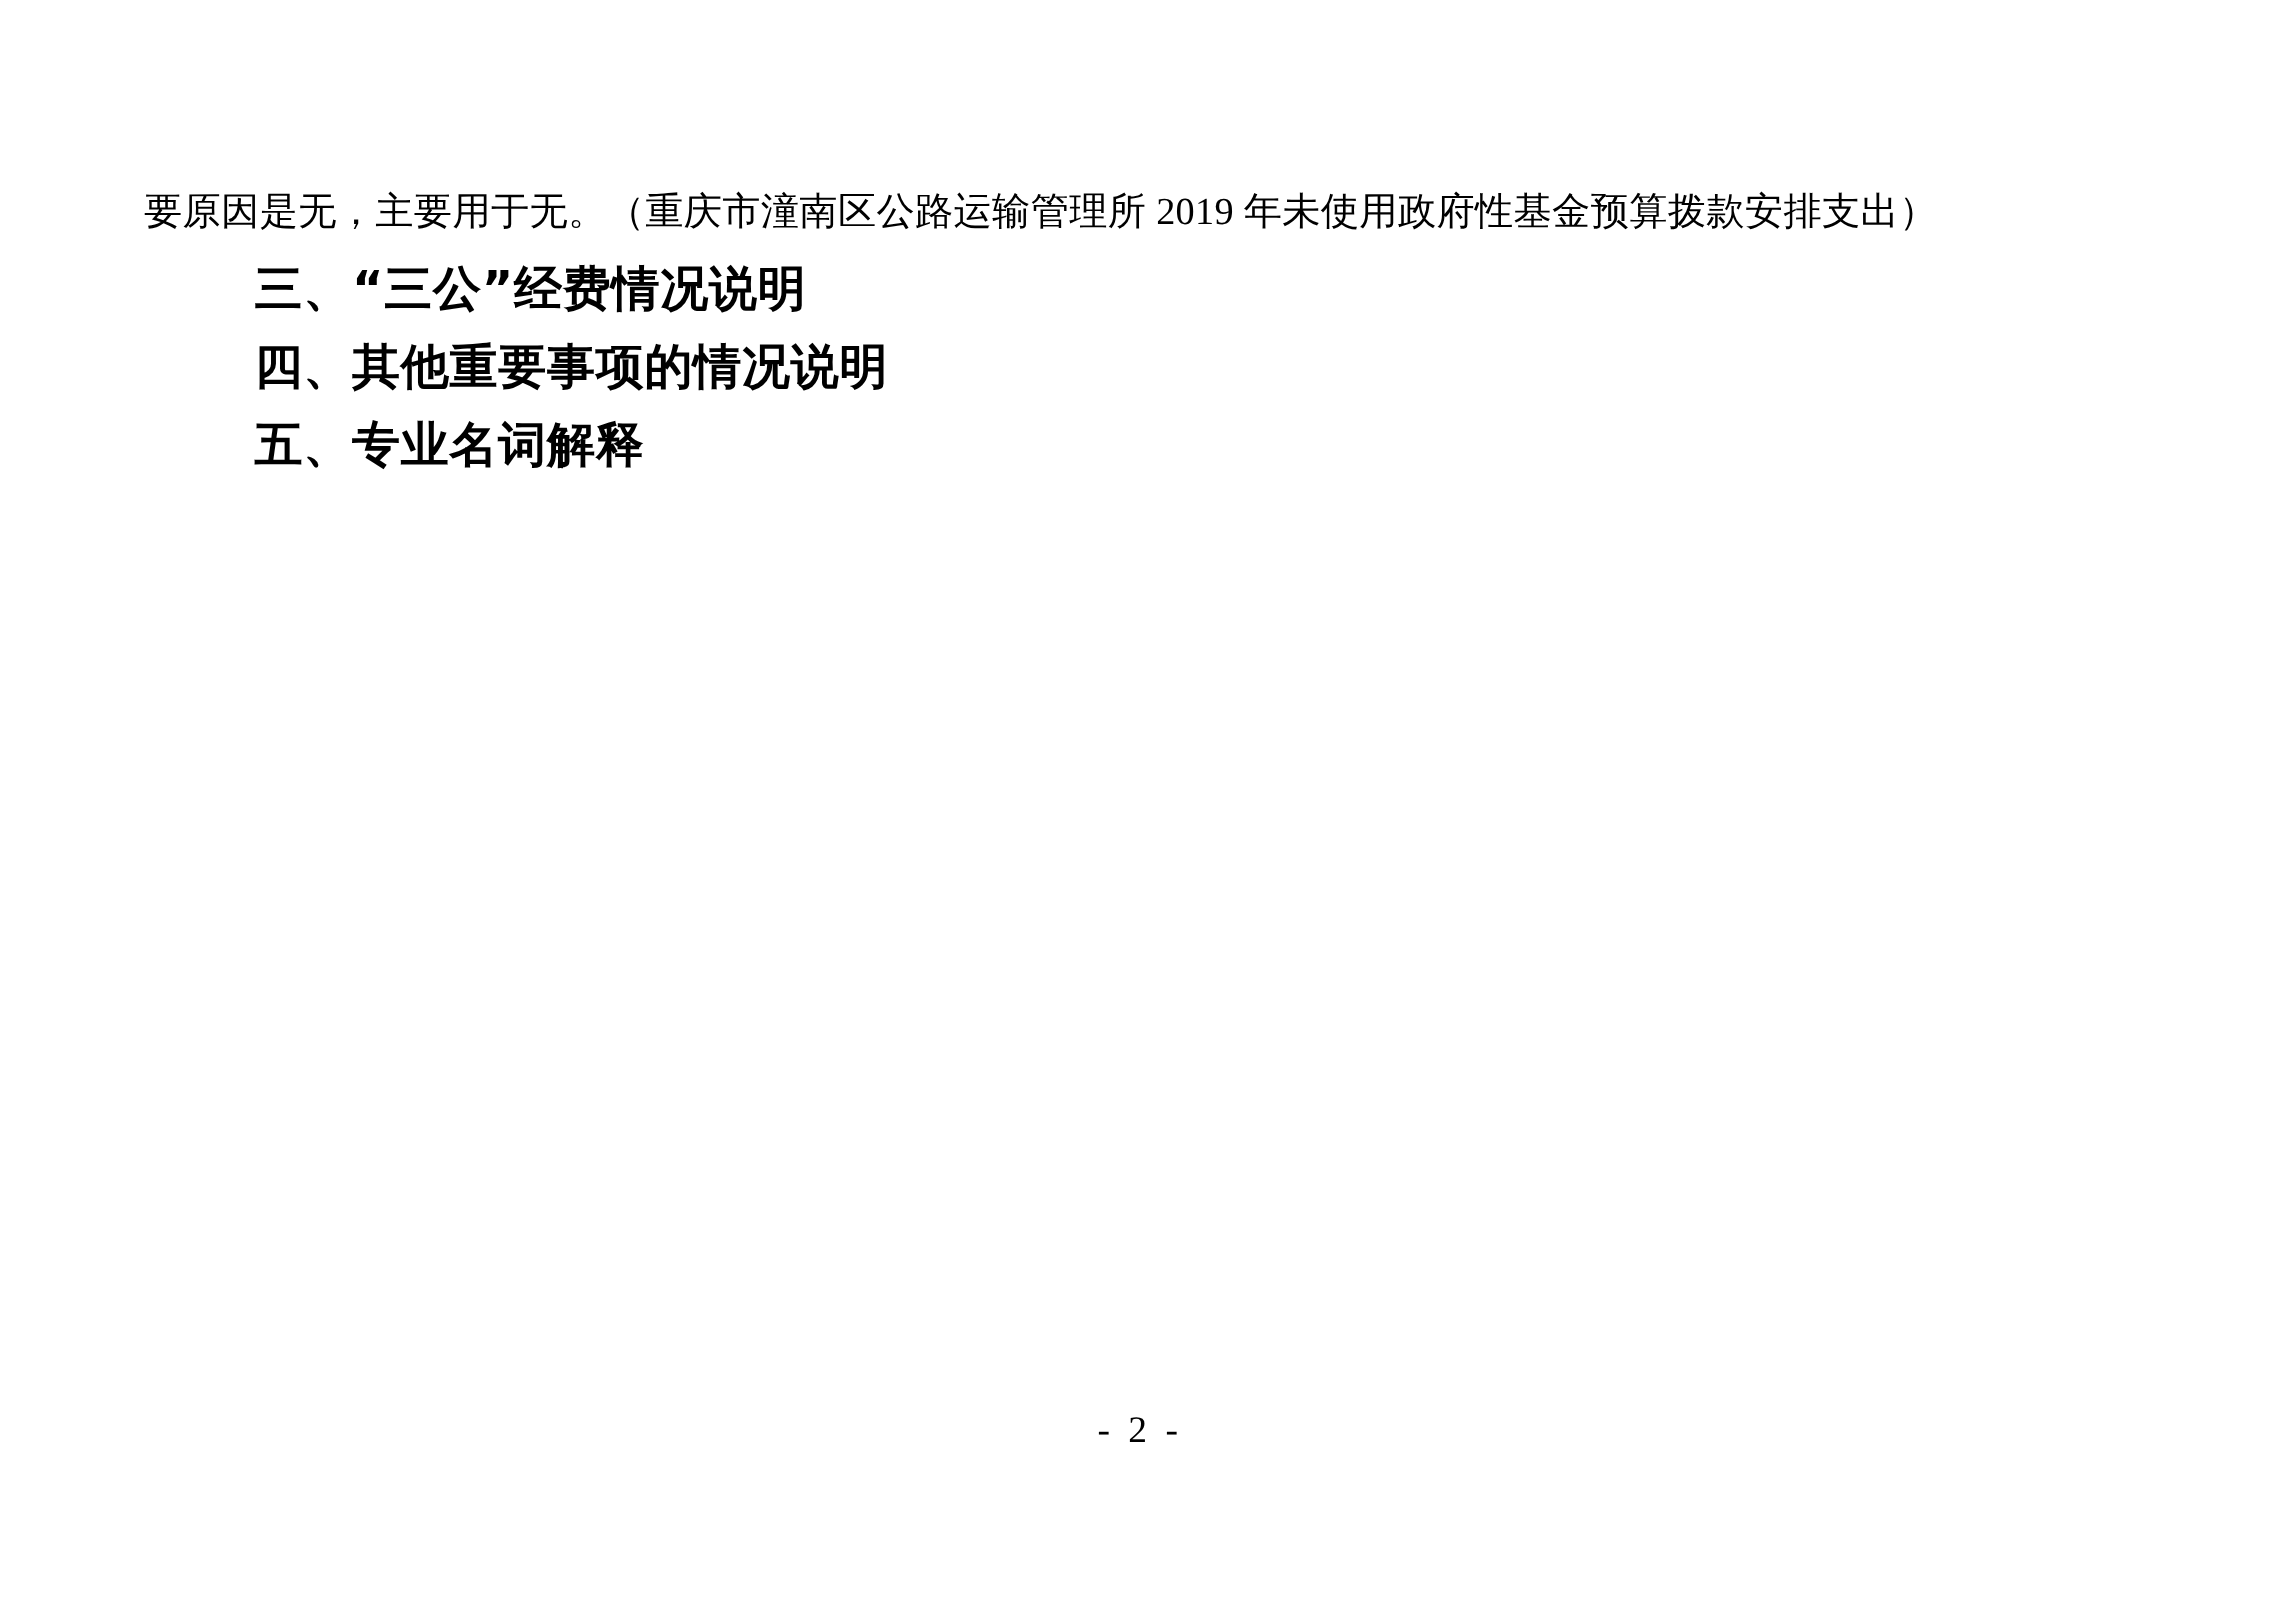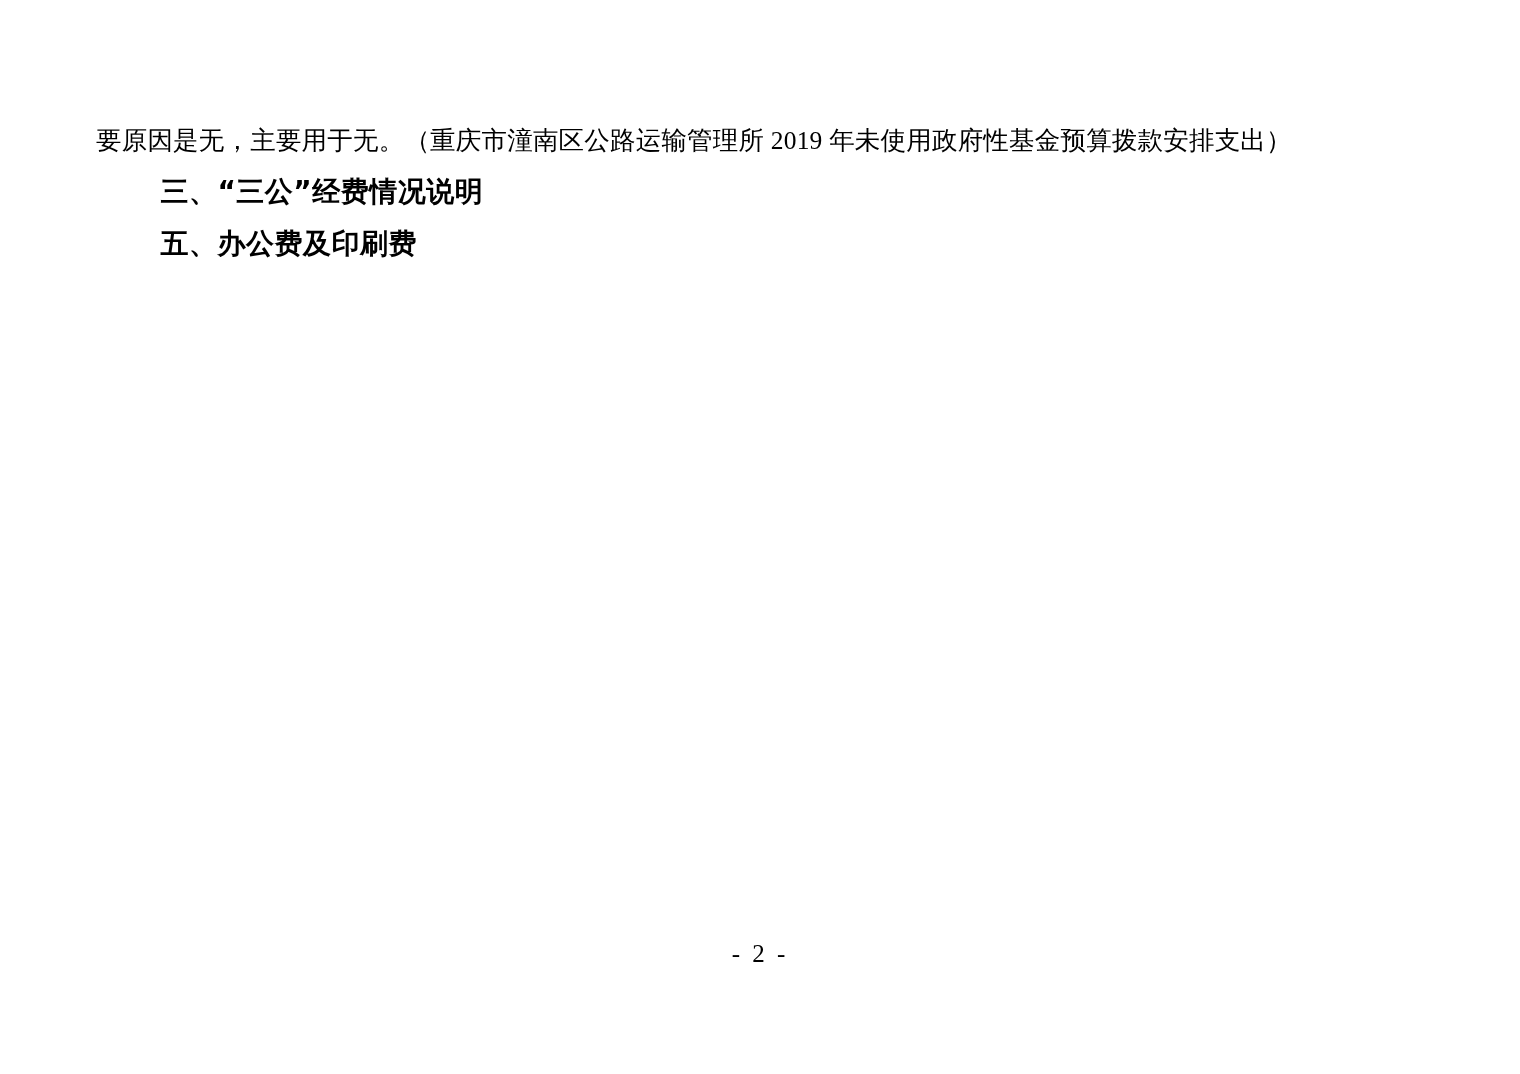--- a/index.html
+++ b/index.html
@@ -31,21 +31,21 @@
     text-justify: inter-ideograph;
     margin: 10px 0 2px 0;
     letter-spacing: 0.2px;
   }
   .indent {
     text-indent: 2.6em;
   }
   .heading {
     font-family: "DejaVu Sans", "Liberation Sans", sans-serif;
     font-weight: bold;
-    font-size: 28px;
+    font-size: 32px;
     line-height: 48px;
     margin: 4px 0 2px 0;
     text-indent: 2.3em;
     letter-spacing: 0.5px;
   }
   .firstline {
     margin-top: 0;
   }
   .pagenum {
     position: absolute;
@@ -60,21 +60,22 @@
 </head>
 <body>
 
 <div class="page">
 
   <p class="para firstline">要原因是无，主要用于无。（重庆市潼南区公路运输管理所 2019 年未使用政府性基金预算拨款安排支出）</p>
 
   <h2 class="heading">三、“三公”经费情况说明</h2>
 
 
+  <h2 class="heading">四、其他重要事项的情况说明</h2>
 
 
 
 
 
-  <h2 class="heading">五、办公费及印刷费</h2>
+  <h2 class="heading">五、专业名词解释</h2>
 
   <div class="pagenum">- 2 -</div>
 </div>
 
 </body></html>

